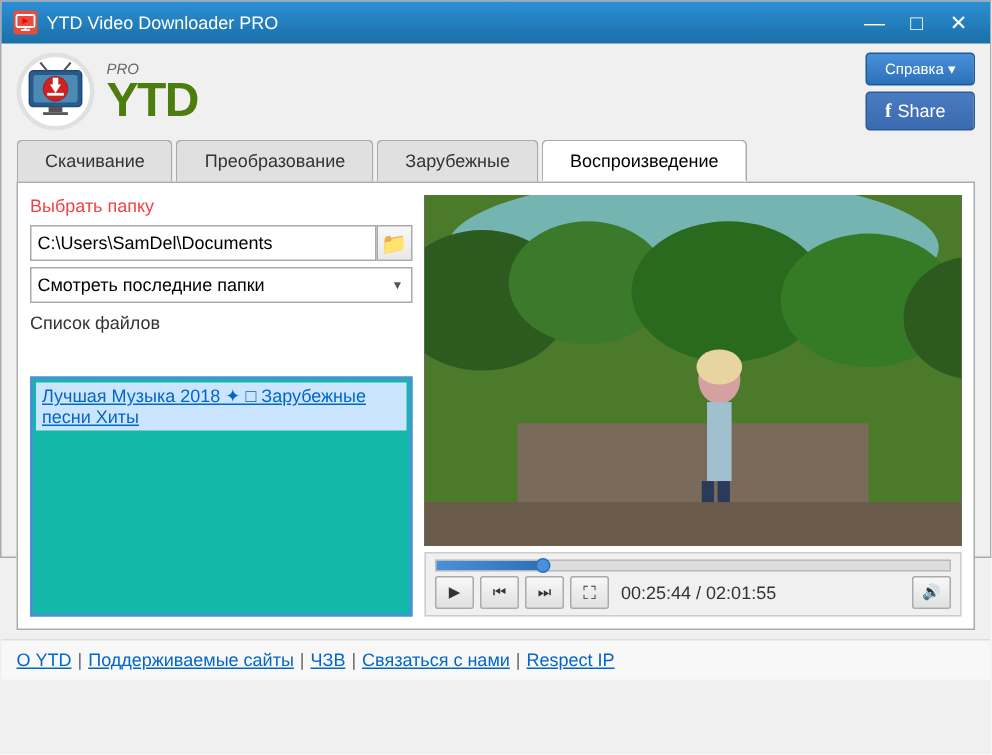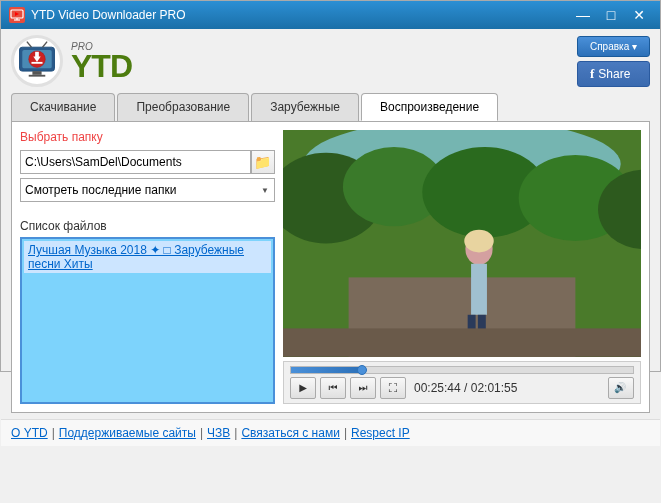--- a/index.html
+++ b/index.html
@@ -266,30 +266,31 @@
       top: 50%;
       transform: translateY(-50%);
       font-size: 8px;
       pointer-events: none;
       color: #555;
     }
 
     .file-list-label {
       font-size: 12px;
       color: #333;
-      margin-top: 13px;
+      margin-top: 2px;
     }
 
     .file-list {
       flex: 1;
       border: 2px solid #4a90d9;
-      background: #7dd3fc;
+      background: #14b8a6;
       min-height: 160px;
       padding: 2px;
       overflow-y: auto;
+      margin-top: 25px;
     }
 
     .file-list-item {
       display: flex;
       align-items: center;
       gap: 4px;
       padding: 2px 4px;
       cursor: pointer;
       font-size: 12px;
     }

